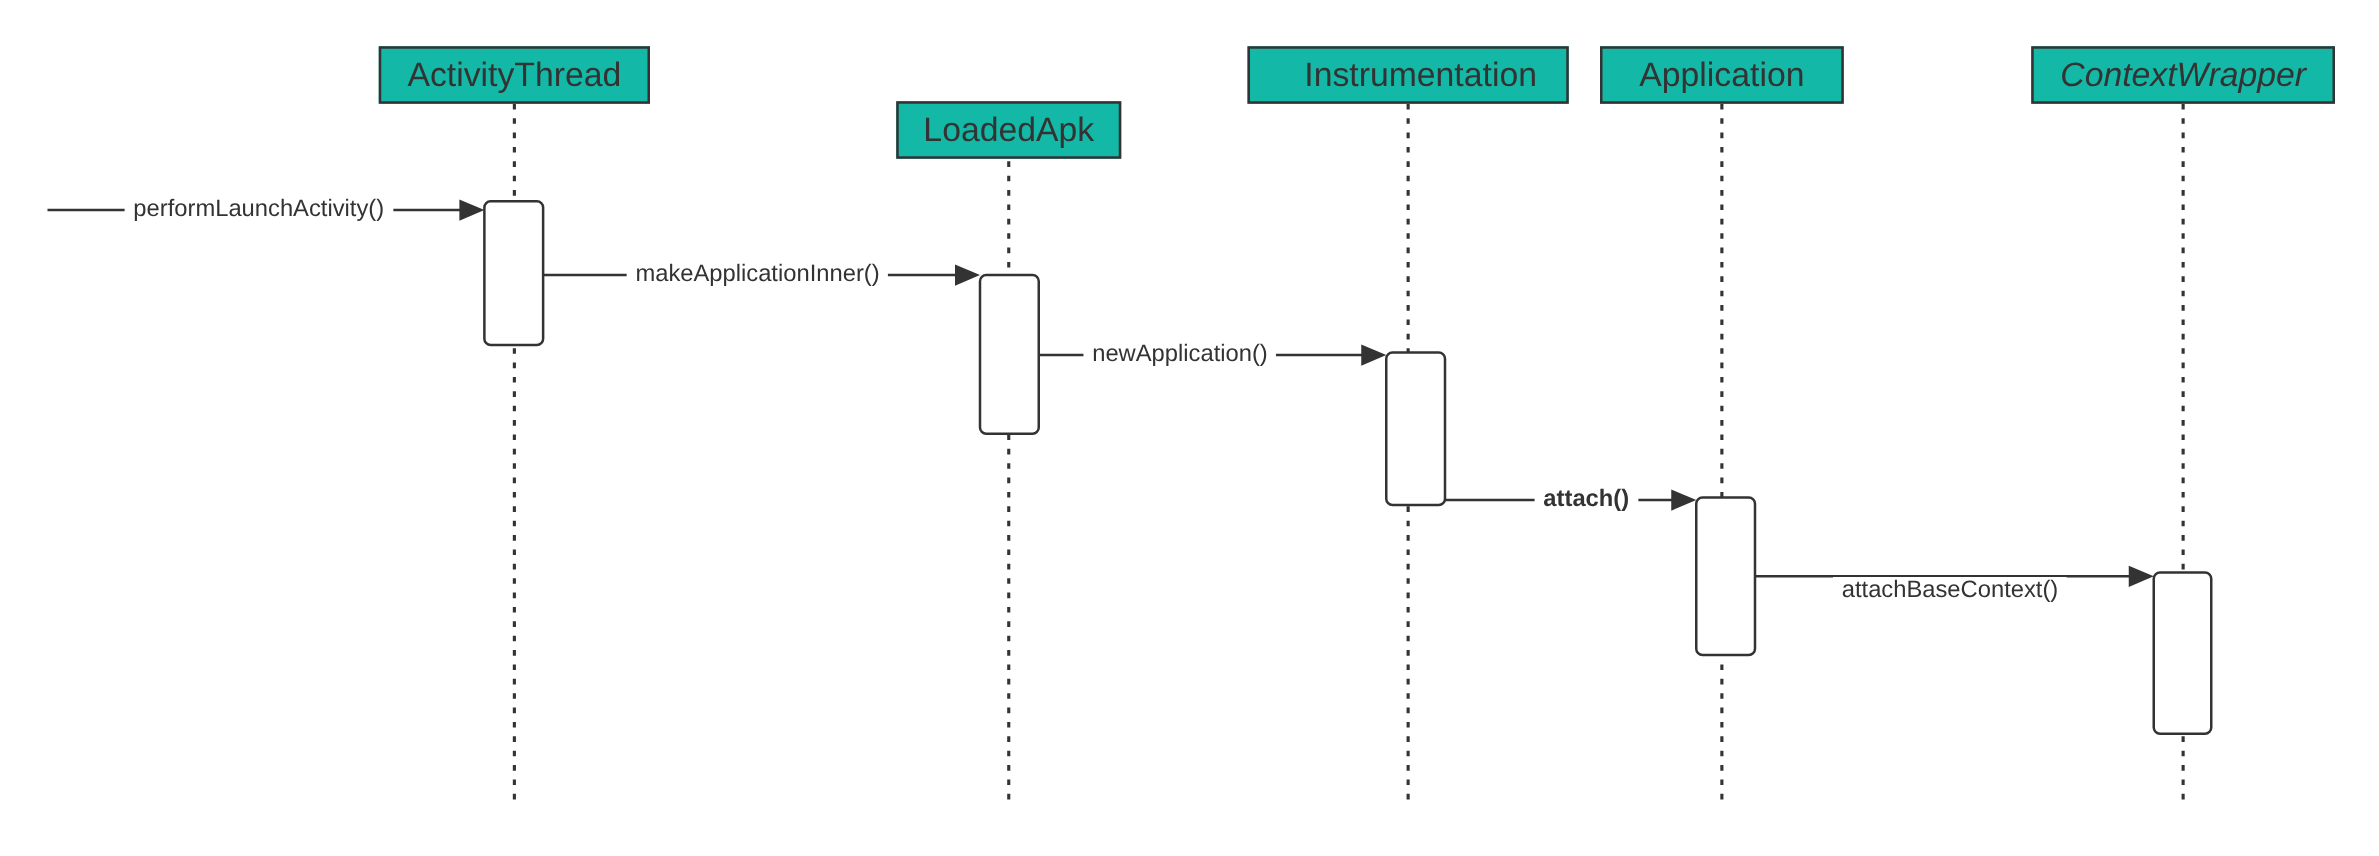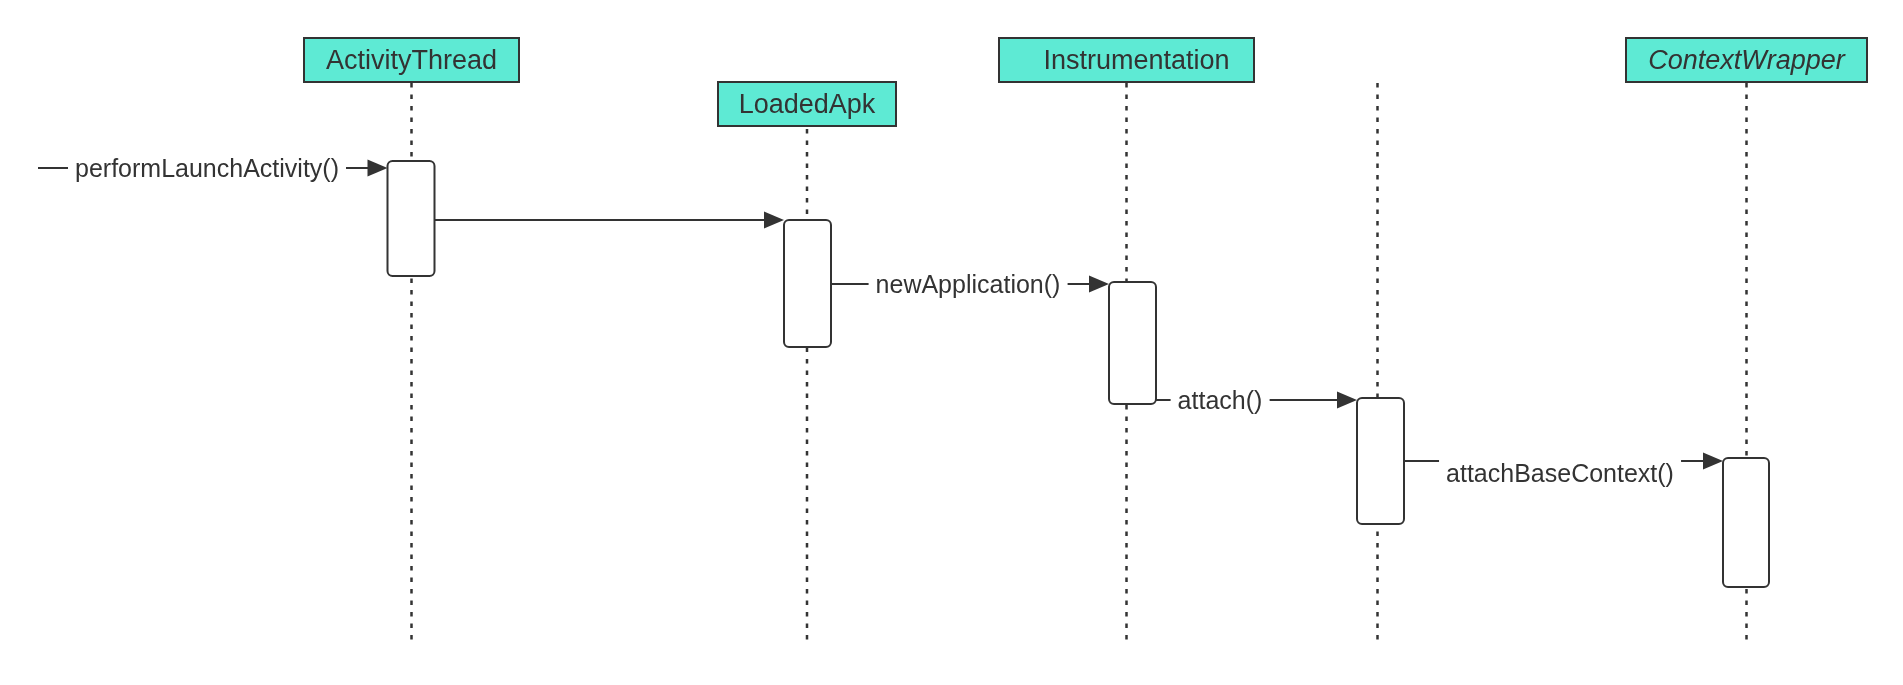--- a/index.html
+++ b/index.html
@@ -18,34 +18,34 @@
   .canvas > svg {
     position: absolute;
     left: 0;
     top: 0;
   }
   .participant-box {
     position: absolute;
     box-sizing: border-box;
     height: 46px;
     border: 2px solid #333333;
-    background: #5eead4;
+    background: #14b8a6;
     display: flex;
     align-items: center;
     justify-content: center;
     font-size: 27px;
     color: #333333;
     white-space: nowrap;
   }
   .message-label {
     position: absolute;
     transform: translate(-50%, -50%);
     background: #ffffff;
     padding: 0 7px;
-    font-size: 25px;
+    font-size: 19px;
     color: #333333;
     white-space: nowrap;
     line-height: 1.2;
   }
 </style>
 </head>
 <body>
 
 <div class="canvas">
 
@@ -80,20 +80,22 @@
       <rect x="784" y="220" width="47" height="127" rx="5"></rect>
       <rect x="1109" y="282" width="47" height="122" rx="5"></rect>
       <rect x="1357" y="398" width="47" height="126" rx="5"></rect>
       <rect x="1723" y="458" width="46" height="129" rx="5"></rect>
     </g>
   </svg>
 
   <div class="participant-box" style="left:303px;  top:37px; width:217px;">ActivityThread</div>
   <div class="participant-box" style="left:717px;  top:37px; width:180px;margin-top:44px;">LoadedApk</div>
   <div class="participant-box" style="left:998px;  top:37px; width:257px;padding-left:20px;">Instrumentation</div>
+  <div class="participant-box" style="left:1280px; top:37px; width:195px;">Application</div>
   <div class="participant-box" style="left:1625px; top:37px; width:243px;font-style:italic;">ContextWrapper</div>
 
   <div class="message-label" style="left:207px;  top:168px;">performLaunchActivity()</div>
-  <div class="message-label" style="left:968px;  top:284px;">newApplication()</div>
-  <div class="message-label" style="left:1220px; top:400px;">attach()</div>
+  <div class="message-label" style="left:606px;  top:220px;">makeApplicationInner()</div>
+  <div class="message-label" style="left:944px;  top:284px;">newApplication()</div>
+  <div class="message-label" style="left:1269px; top:400px;font-weight:bold;">attach()</div>
   <div class="message-label" style="left:1560px; top:461px;margin-top:12px;">attachBaseContext()</div>
 
 </div>
 
 </body></html>

